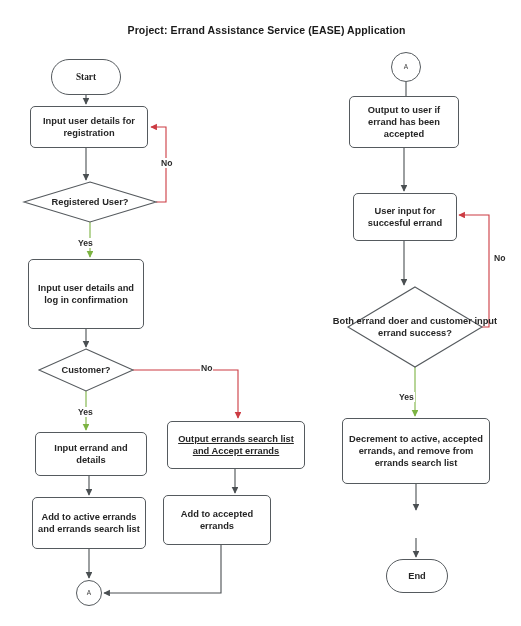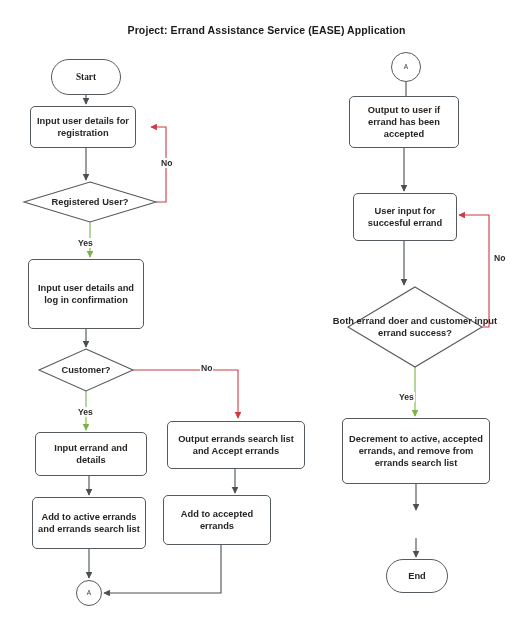--- a/index.html
+++ b/index.html
@@ -136,21 +136,21 @@
       <path d="M398,241 L398,285" stroke="#4a4f52" marker-end="url(#ah-d)"></path>
       <path d="M476,327 L483,327 L483,215 L453,215" stroke="#cc3b42" marker-end="url(#ah-n)"></path>
       <path d="M409,367 L409,416" stroke="#7cb342" marker-end="url(#ah-y)"></path>
       <path d="M410,484 L410,510" stroke="#4a4f52" marker-end="url(#ah-d)"></path>
       <path d="M410,538 L410,557" stroke="#4a4f52" marker-end="url(#ah-d)"></path>
     </g>
   </svg>
 
   <div class="node terminator" style="left:45px;top:59px;width:70px;height:36px;font-family:Liberation Serif, serif;">Start</div>
 
-  <div class="node process" style="left:24px;top:106px;width:106px;height:42px;">Input user details for registration</div>
+  <div class="node process" style="left:24px;top:106px;width:118px;height:42px;">Input user details for registration</div>
 
   <div class="diamond-wrap" style="left:18px;top:182px;width:132px;height:40px;">
     <svg width="132" height="40">
       <polygon points="66,0 132,20 66,40 0,20" fill="#ffffff" stroke="#555a5e" stroke-width="1.1"></polygon>
     </svg>
     <div class="diamond-label overflow">Registered User?</div>
   </div>
 
   <div class="node process" style="left:22px;top:259px;width:116px;height:70px;">Input user details and log in confirmation</div>
 
@@ -160,21 +160,21 @@
     </svg>
     <div class="diamond-label">Customer?</div>
   </div>
 
   <div class="node process" style="left:29px;top:432px;width:112px;height:44px;">Input errand and details</div>
 
   <div class="node process" style="left:26px;top:497px;width:114px;height:52px;">Add to active errands and errands search list</div>
 
   <div class="node connector" style="left:70px;top:580px;width:26px;height:26px;">A</div>
 
-  <div class="node process" style="left:161px;top:421px;width:138px;height:48px;">Output errands search list and Accept errands</div>
+  <div class="node process" style="left:161px;top:421px;width:138px;height:48px;text-decoration:underline;">Output errands search list and Accept errands</div>
 
   <div class="node process" style="left:157px;top:495px;width:108px;height:50px;">Add to accepted errands</div>
 
   <div class="node connector" style="left:385px;top:52px;width:30px;height:30px;">A</div>
 
   <div class="node process" style="left:343px;top:96px;width:110px;height:52px;">Output to user if errand has been accepted</div>
 
   <div class="node process" style="left:347px;top:193px;width:104px;height:48px;">User input for succesful errand</div>
 
   <div class="diamond-wrap" style="left:342px;top:287px;width:134px;height:80px;">

